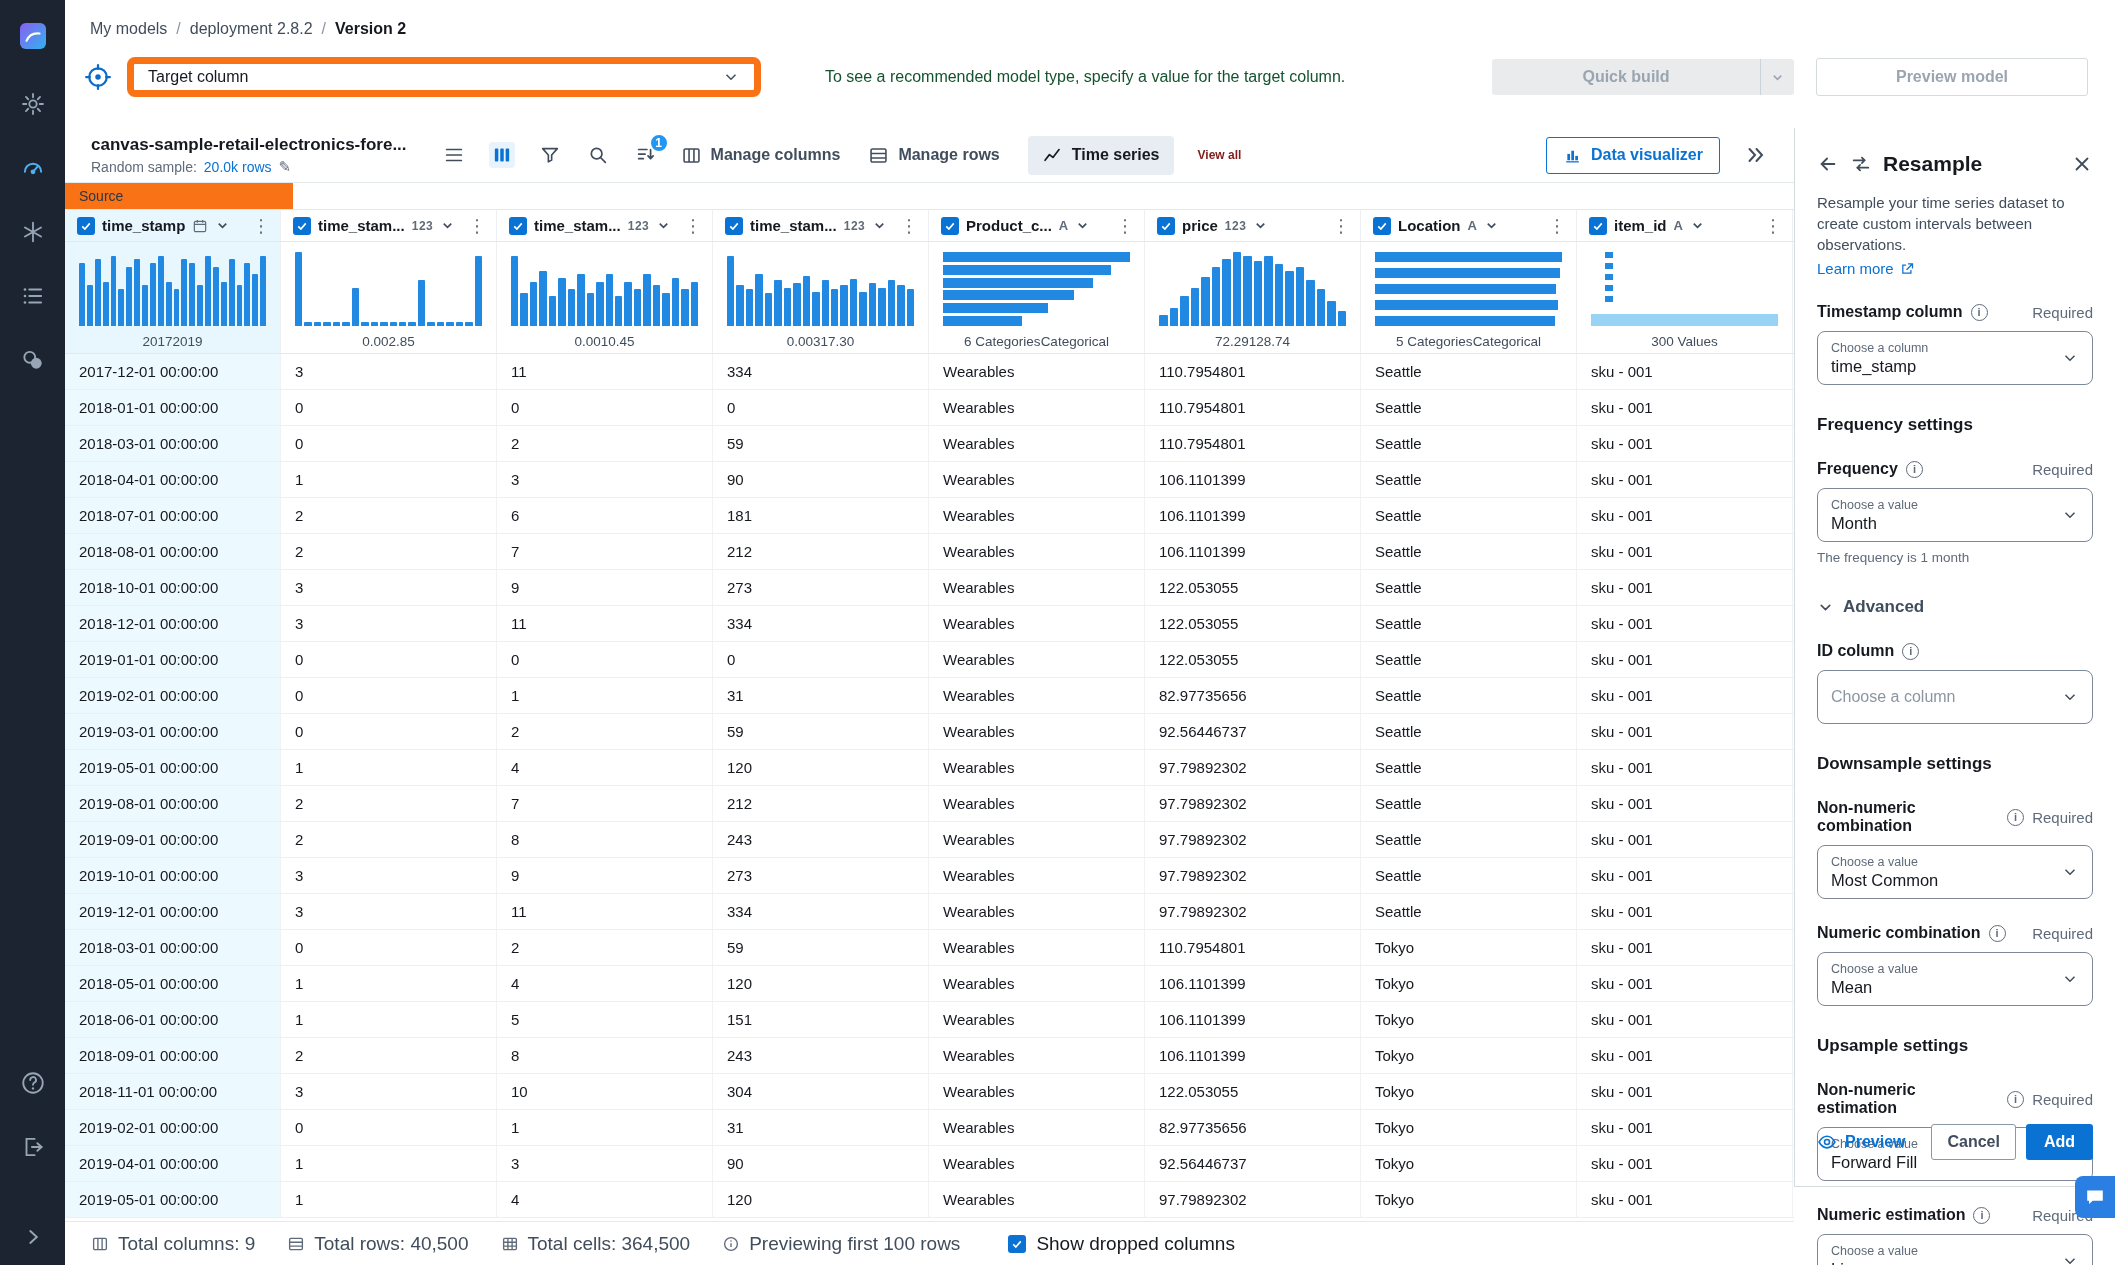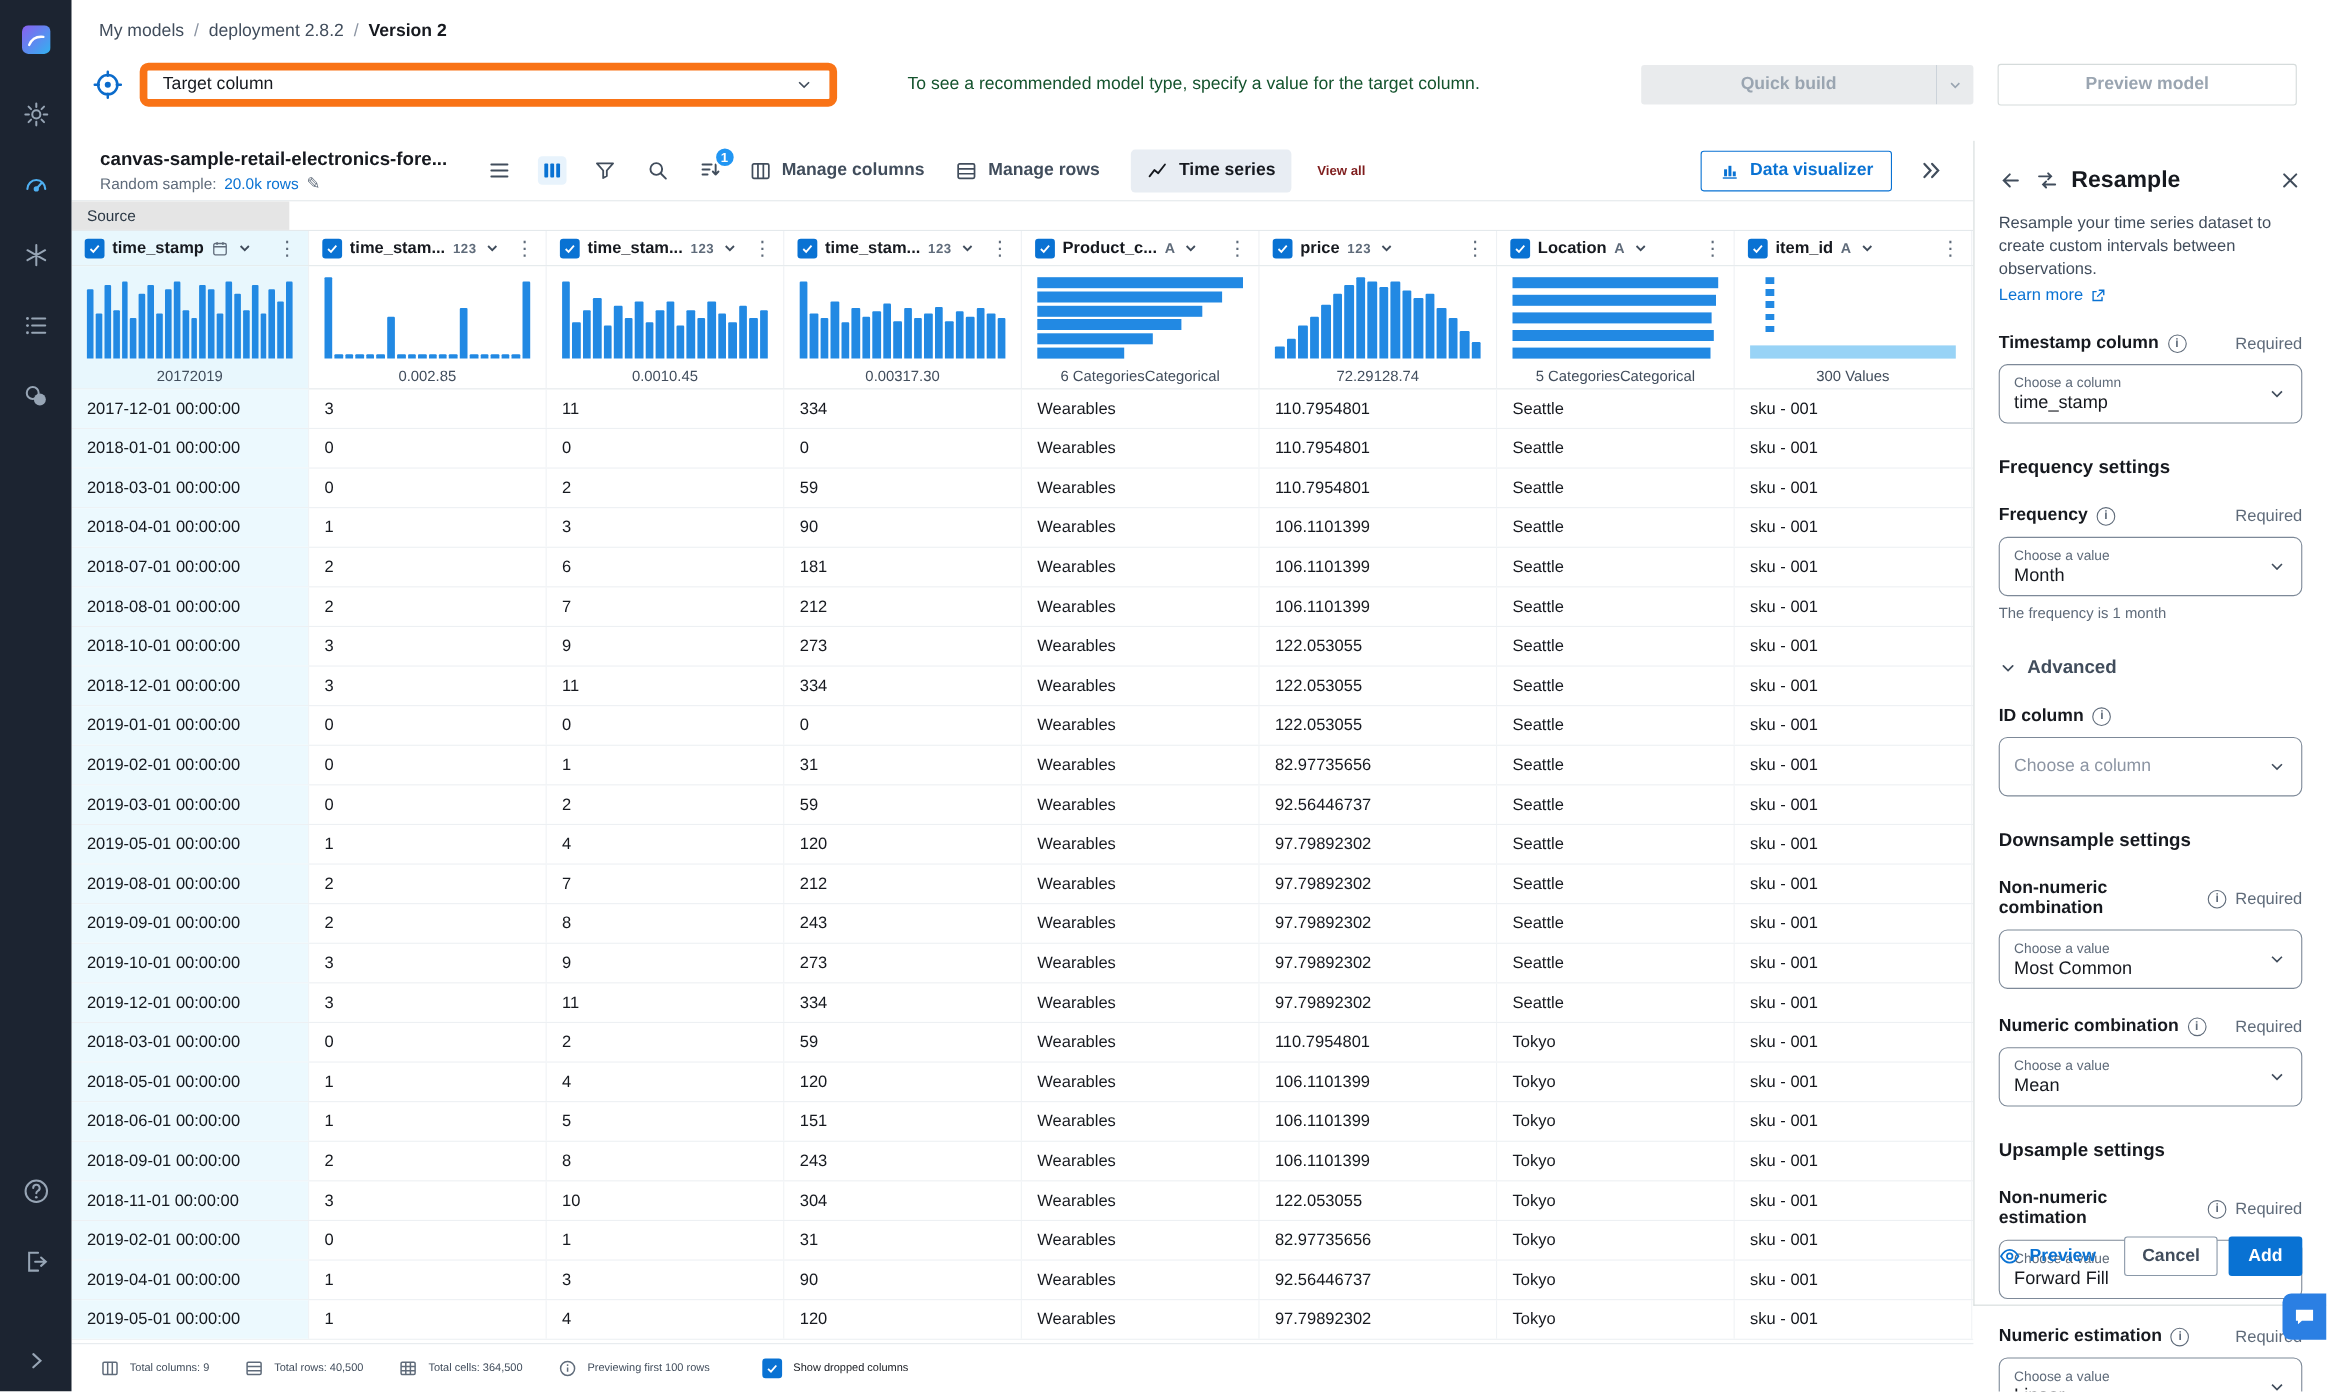--- a/index.html
+++ b/index.html
@@ -49,21 +49,21 @@
 .ts-pill{background:#e8edf3;border-radius:4px;padding:9px 14px;color:#16191f;margin-right:24px}
 .viewall{font-weight:700;color:#7f1d1d;font-size:12px;cursor:pointer}
 .tb-right{margin-left:auto;display:flex;align-items:center;gap:24px}
 .dv-btn{border:1px solid #0972d3;color:#0972d3;font-weight:700;border-radius:3px;padding:8px 16px;display:flex;gap:9px;align-items:center;font-size:16px;background:#fff;cursor:pointer}
 .dv-btn svg{width:19px;height:19px}
 .dbl-chev{width:24px;height:24px;color:#414d5c;cursor:pointer}
 
 
 .tablewrap{position:absolute;left:65px;top:182px;right:321px;bottom:44px;border-top:1px solid #e4e9ec;overflow:hidden;background:#fff}
 .srcrow{height:27px;border-bottom:1px solid #e4e9ec;display:flex}
-.srctab{width:198px;background:#e5e5e5;color:#2a3744;font-size:14px;display:flex;align-items:center;padding:0 14px}
+.srctab{width:228px;background:#f97316;color:#2a3744;font-size:14px;display:flex;align-items:center;padding:0 14px}
 .hdrrow{display:flex;height:32px;border-bottom:1px solid #e4e9ec}
 .hcellh{width:216px;display:flex;align-items:center;gap:7px;padding:0 8px 0 12px;border-right:1px solid #eef1f4;font-size:15px;flex-shrink:0}
 .hcellh.sel{background:#e8f7fd}
 .cbx{width:18px;height:18px;background:#0972d3;border-radius:3px;display:flex;align-items:center;justify-content:center;flex-shrink:0;cursor:pointer}
 .cbx svg{width:12px;height:12px}
 .cname{font-weight:700;white-space:nowrap;overflow:hidden;text-overflow:ellipsis;max-width:94px}
 .ctype{color:#5f6b7a;display:flex;align-items:center}
 .t123{font-size:12px;font-weight:700;letter-spacing:.5px}
 .tA{font-size:13px;font-weight:700}
 .tico{width:16px;height:16px}
@@ -78,21 +78,21 @@
 .hbars i{height:10px;background:#2289e3;display:block}
 .ibars{height:74px;position:relative}
 .idash{position:absolute;left:14px;top:0;width:8px;height:54px;background:repeating-linear-gradient(to bottom,#2289e3 0 6px,transparent 6px 11px)}
 .ibase{position:absolute;left:0;right:0;bottom:0;height:12px;background:#98d3f6}
 .hlabels{display:flex;justify-content:center;font-size:13.5px;color:#414d5c;margin-top:8px}
 .trow{display:flex;height:36px;border-bottom:1px solid #edf0f3}
 .tcell{width:216px;padding:0 14px;font-size:15px;line-height:35px;border-right:1px solid #f0f3f6;white-space:nowrap;overflow:hidden;flex-shrink:0}
 .tcell.sel{background:#ecf9fe}
 
 
-.statusbar{position:absolute;left:65px;right:321px;bottom:0;height:44px;border-top:1px solid #e6eaee;display:flex;align-items:center;gap:32px;padding:0 26px;font-size:10px;color:#414d5c;background:#fff}
+.statusbar{position:absolute;left:65px;right:321px;bottom:0;height:44px;border-top:1px solid #e6eaee;display:flex;align-items:center;gap:32px;padding:0 26px;font-size:19px;color:#414d5c;background:#fff}
 .sb-item{display:flex;align-items:center;gap:9px}
 .sb-item svg{width:18px;height:18px;color:#5f6b7a}
 .sb-check{display:flex;align-items:center;gap:10px;margin-left:16px;color:#16191f}
 
 
 .panel{position:absolute;top:128px;right:0;width:321px;height:1059px;border-left:1px solid #d5dbdb;border-bottom:1px solid #d5dbdb;background:#fff;padding:24px 22px 0;z-index:40}
 .p-head{display:flex;align-items:center;gap:11px}
 .p-head svg{width:22px;height:22px;color:#414d5c;cursor:pointer}
 .p-title{font-size:21px;font-weight:700}
 .p-close{margin-left:auto;color:#5f6b7a}

